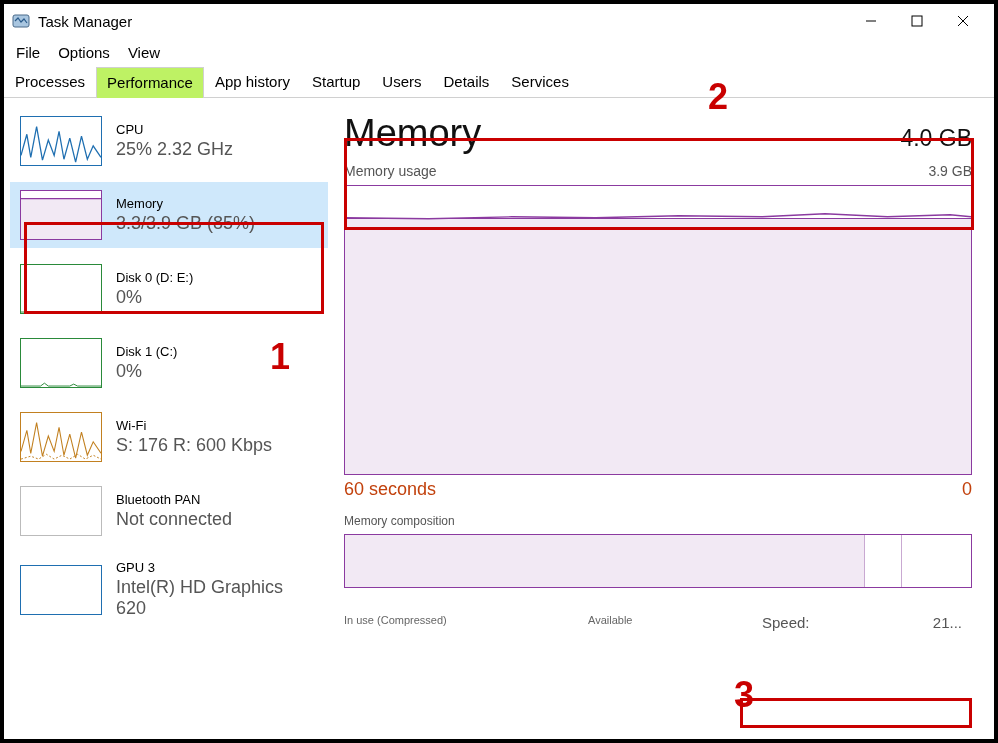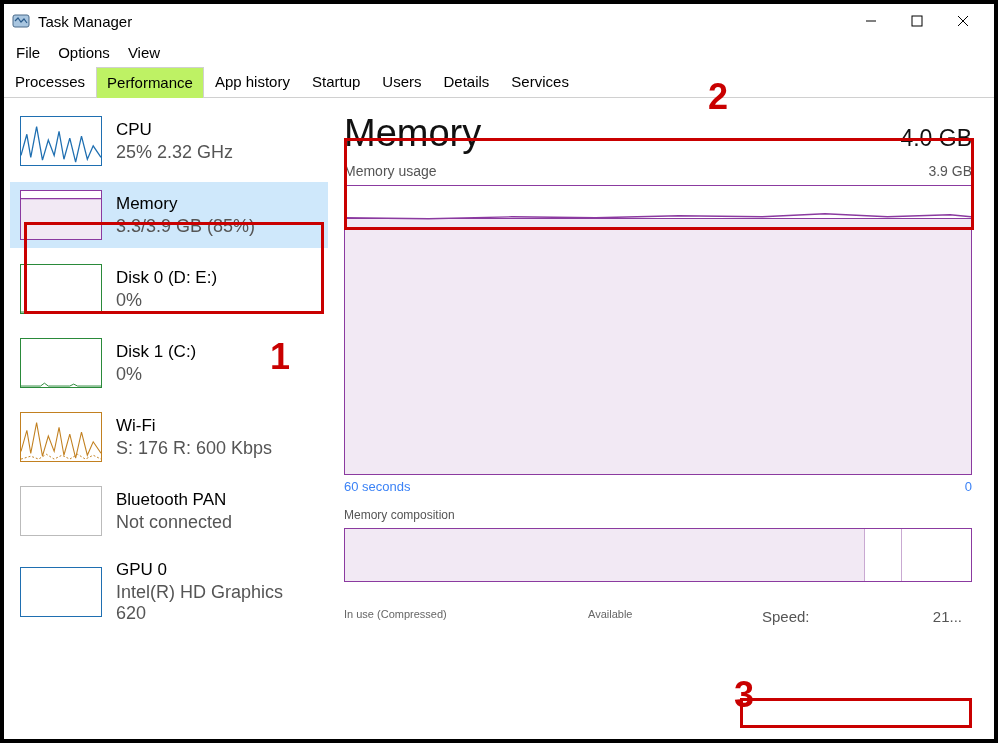--- a/index.html
+++ b/index.html
@@ -27,32 +27,32 @@
   .sidebar {
     width: 330px; padding: 10px 6px; overflow-y: auto; display: flex; flex-direction: column; gap: 8px;
   }
   .side-item {
     display: flex; gap: 14px; padding: 8px 10px; align-items: center; cursor: pointer; position: relative;
   }
   .side-item.selected { background: #cfe8fb; }
   .thumb { width: 82px; height: 50px; border: 1px solid #888; background: #fff; flex-shrink: 0; position: relative; overflow: hidden; }
   .thumb svg { width: 100%; height: 100%; display: block; }
   .side-text { display: flex; flex-direction: column; gap: 2px; }
-  .side-title { font-size: 17px; color: #000; }
+  .side-title { font-size: 13px; color: #000; }
   .side-sub { font-size: 18px; color: #555; }
   .main { flex: 1; padding: 14px 22px 0 10px; display: flex; flex-direction: column; position: relative; }
   .hdr-row { display: flex; justify-content: space-between; align-items: baseline; }
   .hdr-title { font-size: 38px; font-weight: 400; color: #111; }
   .hdr-total { font-size: 23px; color: #111; }
   .sub-row { display: flex; justify-content: space-between; font-size: 14px; color: #555; margin-top: 8px; }
   .chart {
     height: 290px; border: 1px solid #8b3aa0; margin-top: 6px; background: #fff; position: relative; overflow: hidden;
   }
   .chart-fill { position: absolute; left: 0; right: 0; bottom: 0; top: 32px; background: #f2e9f4; border-top: 1px solid #8b3aa0; }
-  .axis-row { display: flex; justify-content: space-between; font-size: 13px; color: #3b82f6; margin-top: 4px; align-items: center; }
+  .axis-row { display: flex; justify-content: space-between; font-size: 18px; color: #c2410c; margin-top: 4px; align-items: center; }
   .comp-label { font-size: 12px; color: #555; margin-top: 14px; }
   .comp-bar { height: 54px; border: 1px solid #8b3aa0; margin-top: 6px; display: flex; }
   .comp-used { flex: 0 0 83%; background: #f2e9f4; border-right: 1px solid #c9a9d2; }
   .comp-seg { flex: 0 0 6%; border-right: 1px solid #c9a9d2; }
   .comp-rest { flex: 1; }
   .stats-row { display: flex; margin-top: 26px; gap: 24px; }
   .stat { display: flex; flex-direction: column; gap: 2px; }
   .stat-label { font-size: 11px; color: #666; }
   .kv-row { display: flex; justify-content: space-between; font-size: 15px; color: #555; width: 200px; }
   
@@ -187,21 +187,21 @@
         <div class="thumb" style="border-color:#bbb"></div>
         <div class="side-text">
           <span class="side-title">Bluetooth PAN</span>
           <span class="side-sub">Not connected</span>
         </div>
       </div>
 
       <div class="side-item">
         <div class="thumb" style="border-color:#1f6fb1"></div>
         <div class="side-text">
-          <span class="side-title">GPU 0</span>
+          <span class="side-title">GPU 3</span>
           <span class="side-sub">Intel(R) HD Graphics 620</span>
         </div>
       </div>
 
     </div>
 
     <div class="main">
       <div class="hdr-row">
         <span class="hdr-title">Memory</span>
         <span class="hdr-total">4.0 GB</span>

